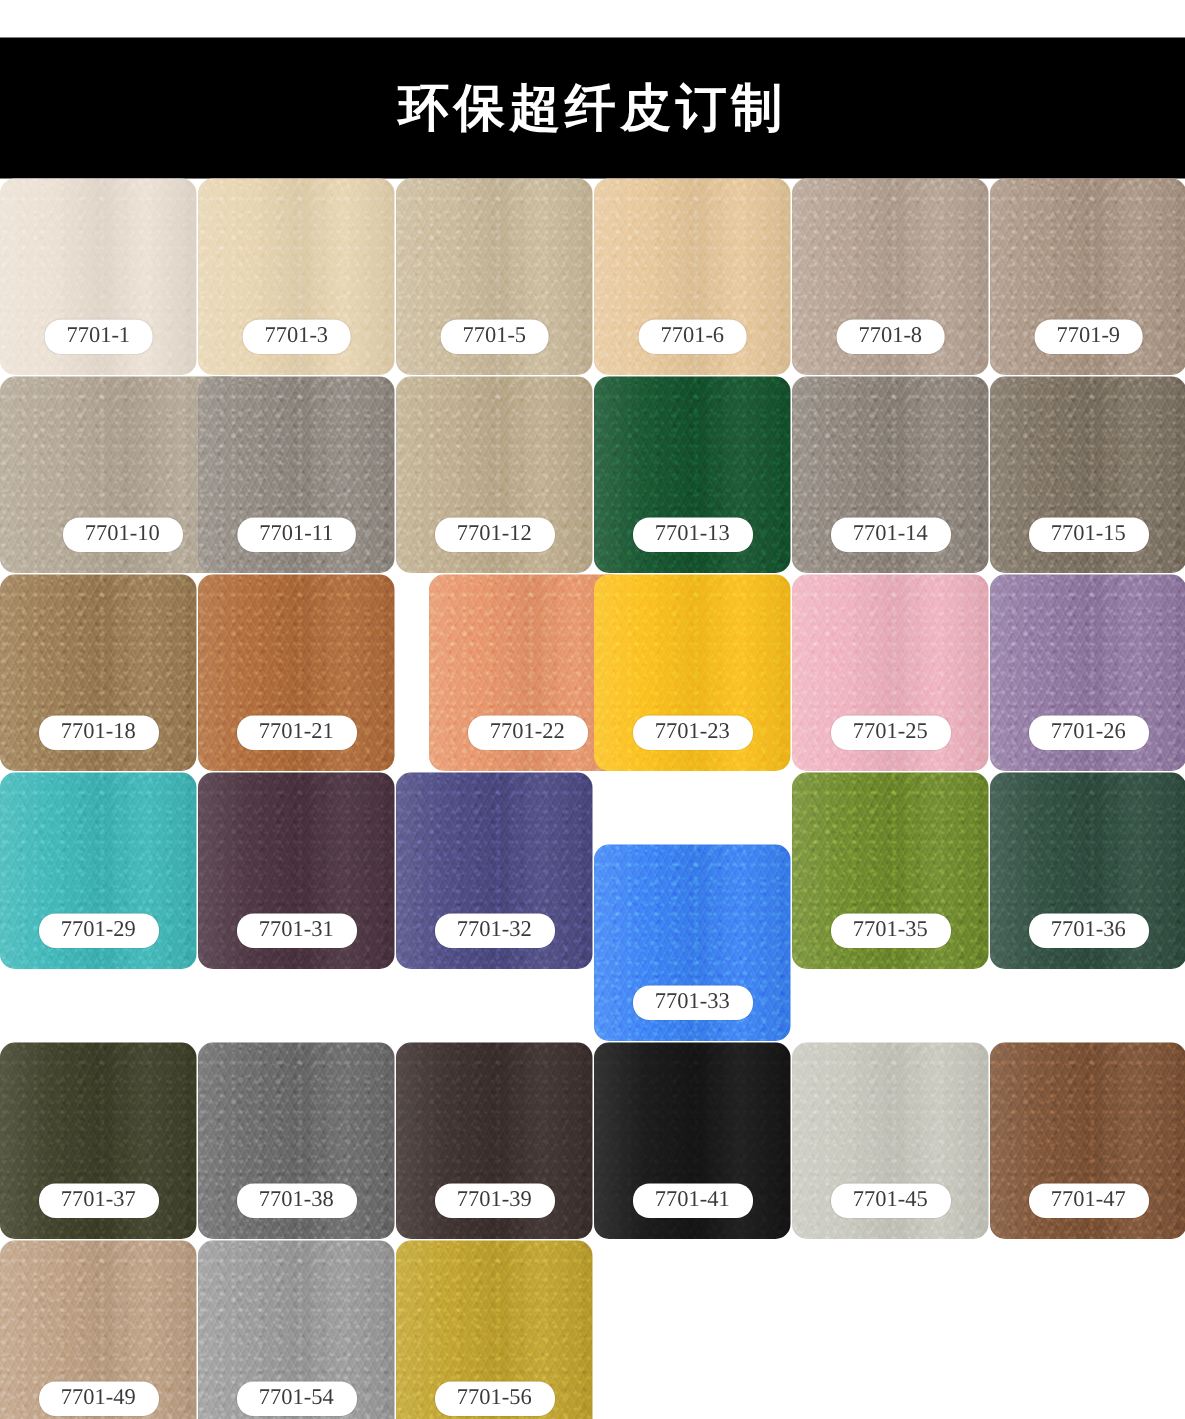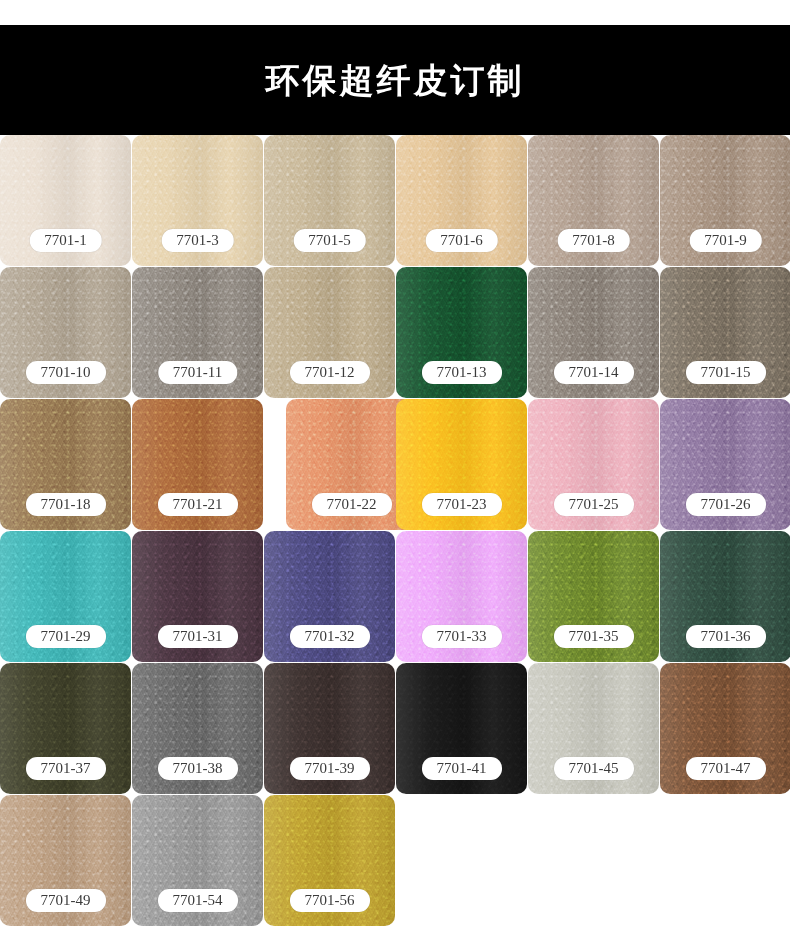--- a/index.html
+++ b/index.html
@@ -21,21 +21,21 @@
   }
 
   
   .top-strip {
     height: 25px;
     background: #ffffff;
   }
 
   
   .banner {
-    height: 110px;
+    height: 94px;
     background: #000000;
     display: flex;
     align-items: center;
     justify-content: center;
   }
   .banner-title {
     color: #ffffff;
     font-family: "DejaVu Sans", "Liberation Sans", sans-serif;
     font-size: 34px;
     font-weight: bold;
@@ -161,21 +161,21 @@
         <div class="grain2"></div>
         <div class="sheen"></div>
         <div class="pill">7701-8</div>
       </div>
       <div class="swatch" style="background-color: rgb(171, 150, 132);">
         <div class="grain"></div>
         <div class="grain2"></div>
         <div class="sheen"></div>
         <div class="pill">7701-9</div>
       </div>
-      <div class="swatch" style="background-color: rgb(179, 167, 149);">
+      <div class="swatch" style="background-color: rgb(179, 167, 149); padding-left: 32px;">
         <div class="grain"></div>
         <div class="grain2"></div>
         <div class="sheen"></div>
         <div class="pill">7701-10</div>
       </div>
       <div class="swatch" style="background-color: rgb(145, 138, 130);">
         <div class="grain"></div>
         <div class="grain2"></div>
         <div class="sheen"></div>
         <div class="pill">7701-11</div>
@@ -251,21 +251,21 @@
         <div class="grain2"></div>
         <div class="sheen"></div>
         <div class="pill">7701-31</div>
       </div>
       <div class="swatch" style="background-color: rgb(77, 74, 131);">
         <div class="grain"></div>
         <div class="grain2"></div>
         <div class="sheen"></div>
         <div class="pill">7701-32</div>
       </div>
-      <div class="swatch" style="background-color: #f0abfc;">
+      <div class="swatch" style="background-color: #3b82f6; margin-top: 48px;">
         <div class="grain"></div>
         <div class="grain2"></div>
         <div class="sheen"></div>
         <div class="pill">7701-33</div>
       </div>
       <div class="swatch" style="background-color: rgb(111, 139, 44);">
         <div class="grain"></div>
         <div class="grain2"></div>
         <div class="sheen"></div>
         <div class="pill">7701-35</div>

